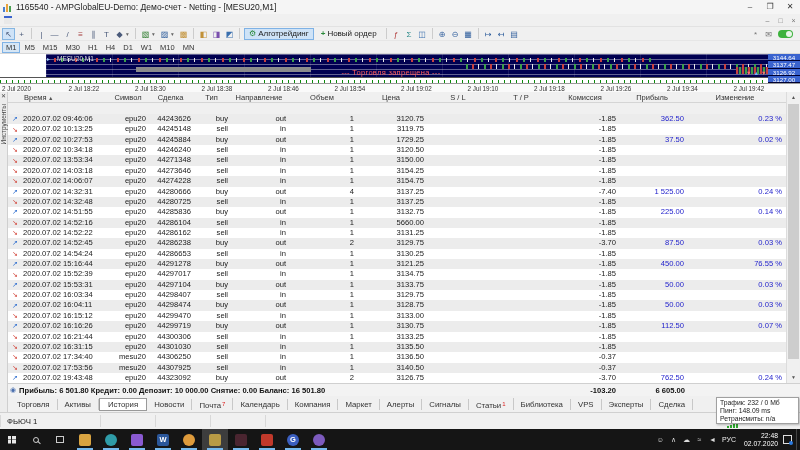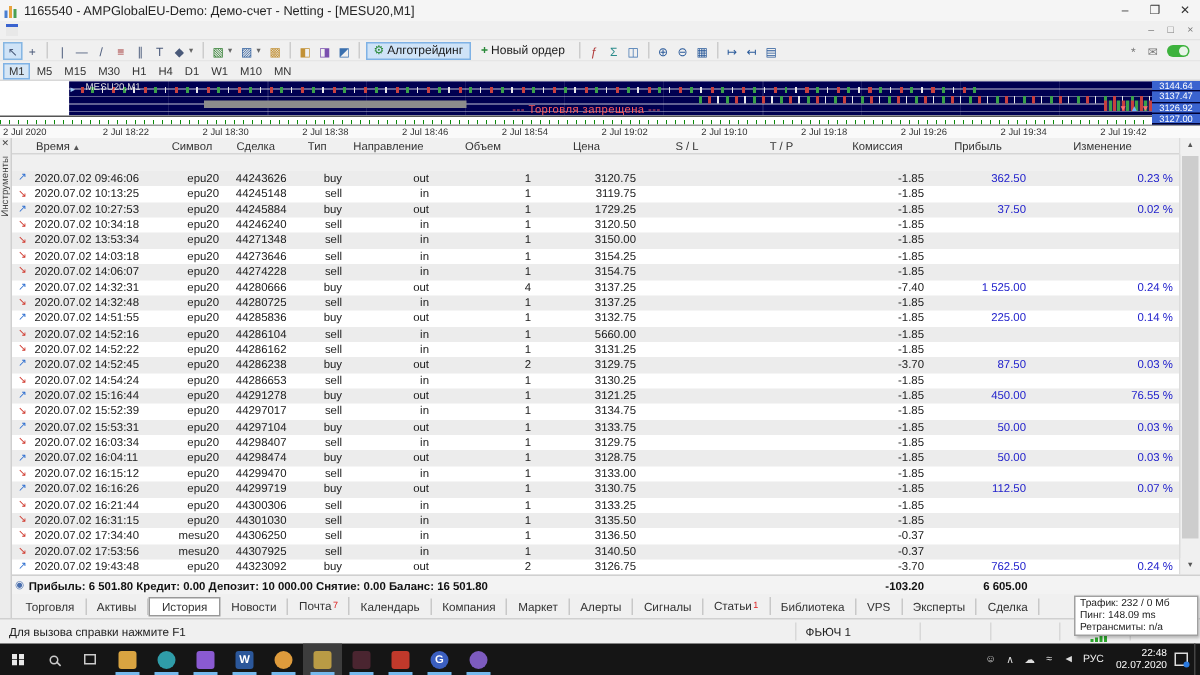--- a/index.html
+++ b/index.html
@@ -746,21 +746,20 @@
     <span class="tab">Алерты</span>
     <span class="tab">Сигналы</span>
     <span class="tab">Статьи<sup class="badge">1</sup></span>
     <span class="tab">Библиотека</span>
     <span class="tab">VPS</span>
     <span class="tab">Эксперты</span>
     <span class="tab">Сделка</span>
   </div>
 
 <div class="statusbar">
-  <span class="st-help">Для вызова справки нажмите F1</span>
   <span class="st-cell st-acc">ФЬЮЧ 1</span>
   <span class="st-cell st-empty"></span>
   <span class="st-cell st-empty"></span>
   <span class="st-cell st-empty"></span>
   <span class="st-cell st-empty"></span>
   <span class="conn-bars">
       <i class="cb1"></i>
       <i class="cb2"></i>
       <i class="cb3"></i>
       <i class="cb4"></i>

